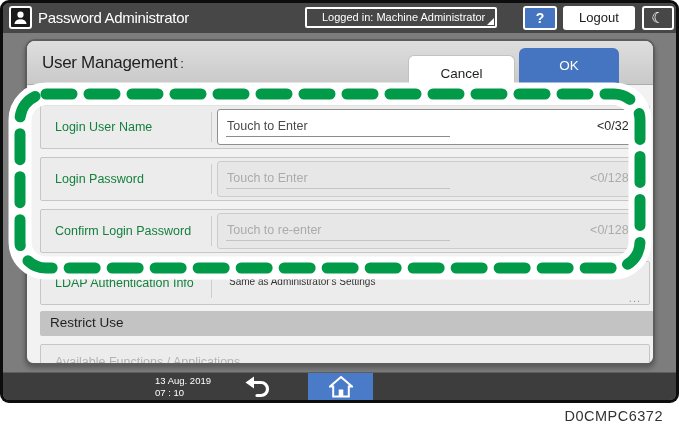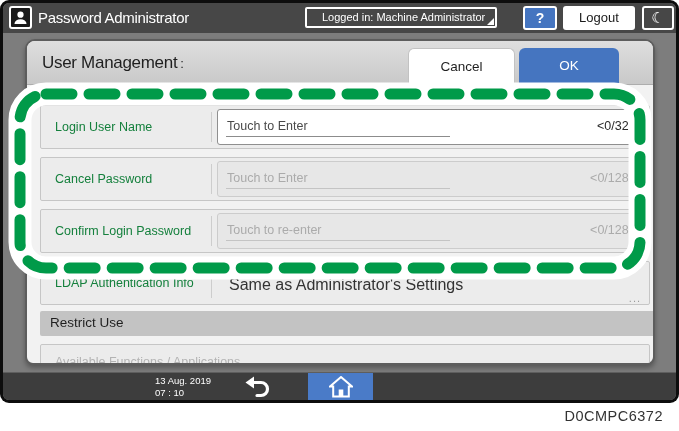--- a/index.html
+++ b/index.html
@@ -19,21 +19,21 @@
   .logged-box .corner { position:absolute; right:1px; bottom:1px; width:0; height:0; border-left:7px solid transparent; border-bottom:7px solid #fff; }
   .help-btn { position:absolute; left:520px; top:3px; width:34px; height:24px; background:#4575c0; border:2px solid #fff; border-radius:3px; color:#fff; font-size:14px; font-weight:bold; text-align:center; line-height:20px; }
   .logout-btn { position:absolute; left:560px; top:3px; width:72px; height:24px; background:#fff; border-radius:3px; color:#1a1a1a; font-size:13px; text-align:center; line-height:24px; }
   .moon-btn { position:absolute; left:639px; top:3px; width:32px; height:24px; background:#474747; border:2px solid #fff; border-radius:3px; color:#fff; font-size:15px; text-align:center; line-height:19px; }
 
   
   .panel { position:absolute; left:22px; top:36px; width:630px; height:326px; background:#f2f2f2; border:2px solid #5d5d5d; border-radius:10px 10px 8px 8px; overflow:hidden; box-shadow:0 3px 5px rgba(0,0,0,.3); }
   .panel-header { position:absolute; left:0; top:0; right:0; height:44px; background:linear-gradient(#dedede,#c9c9c9); border-bottom:1px solid #adadad; }
   .panel-title { position:absolute; left:15px; top:12px; font-size:17px; color:#1f1f1f; letter-spacing:-0.3px; }
   .panel-title .colon { font-size:13px; margin-left:3px; }
-  .cancel-btn { position:absolute; left:381px; top:7px; width:107px; height:37px; background:#fff; border:1px solid #c2c2c2; border-bottom:none; border-radius:6px 6px 0 0; font-size:13.5px; color:#1f1f1f; text-align:center; line-height:35px; }
+  .cancel-btn { position:absolute; left:381px; top:14px; width:107px; height:37px; background:#fff; border:1px solid #c2c2c2; border-bottom:none; border-radius:6px 6px 0 0; font-size:13.5px; color:#1f1f1f; text-align:center; line-height:35px; }
   .ok-btn { position:absolute; left:492px; top:7px; width:100px; height:37px; background:#4575c0; border-radius:6px 6px 0 0; font-size:13.5px; color:#fff; text-align:center; line-height:35px; }
 
   
   .row { position:absolute; left:13px; width:610px; height:44px; background:#ececec; border:1px solid #c6c6c6; border-radius:2px; }
   .row-label { position:absolute; left:14px; top:14px; font-size:12.5px; color:#15803d; }
   .row-divider { position:absolute; left:170px; top:6px; bottom:6px; width:1px; background:#cdcdcd; }
   .input-box { position:absolute; left:176px; top:3px; bottom:3px; right:3px; border-radius:3px; }
   .input-box.enabled { background:#fff; border:1px solid #8f8f8f; }
   .input-box.disabled { background:#e7e7e7; border:1px solid #cccccc; }
   .input-value { position:absolute; left:9px; top:9px; font-size:12.5px; }
@@ -41,21 +41,21 @@
   .enabled .input-value { color:#4a4a4a; }
   .enabled .input-counter { color:#2a2a2a; }
   .disabled .input-value, .disabled .input-counter { color:#ababab; }
   .input-underline { position:absolute; left:8px; bottom:7px; width:224px; height:1px; }
   .enabled .input-underline { background:#8c8c8c; }
   .disabled .input-underline { background:#c4c4c4; }
   .more-dots { position:absolute; right:4px; bottom:-2px; font-size:11px; letter-spacing:1px; color:#9a9a9a; }
   .disabled .more-dots { color:#c0c0c0; }
 
   .row-1 { top:64px; } .row-2 { top:116px; } .row-3 { top:168px; } .row-ldap { top:220px; }
-  .ldap-value { position:absolute; left:188px; top:14px; font-size:16px; color:#333; }
+  .ldap-value { position:absolute; left:188px; top:14px; font-size:10px; color:#333; }
   .row-ldap .more-dots { right:8px; bottom:0; }
 
   .section-band { position:absolute; left:13px; top:270px; width:642px; height:25px; background:#c3c3c3; border-radius:2px; }
   .section-band span { position:absolute; left:10px; top:4px; font-size:13.5px; color:#1f1f1f; }
   .row-available { top:303px; height:44px; }
   .row-available .row-label { color:#b3b3b3; top:10px; }
 
   
   .highlight-overlay { position:absolute; left:0; top:0; width:673px; height:397px; pointer-events:none; }
 
@@ -107,21 +107,21 @@
           <div class="row-divider"></div>
           <div class="input-box enabled">
             <span class="input-value">Touch to Enter</span>
             <span class="input-counter">&lt;0/32&gt;</span>
             <span class="input-underline"></span>
             <span class="more-dots">...</span>
           </div>
         </div>
 
         <div class="row row-2">
-          <div class="row-label">Cancel Password</div>
+          <div class="row-label">Login Password</div>
           <div class="row-divider"></div>
           <div class="input-box disabled">
             <span class="input-value">Touch to Enter</span>
             <span class="input-counter">&lt;0/128&gt;</span>
             <span class="input-underline"></span>
             <span class="more-dots">...</span>
           </div>
         </div>
 
         <div class="row row-3">

